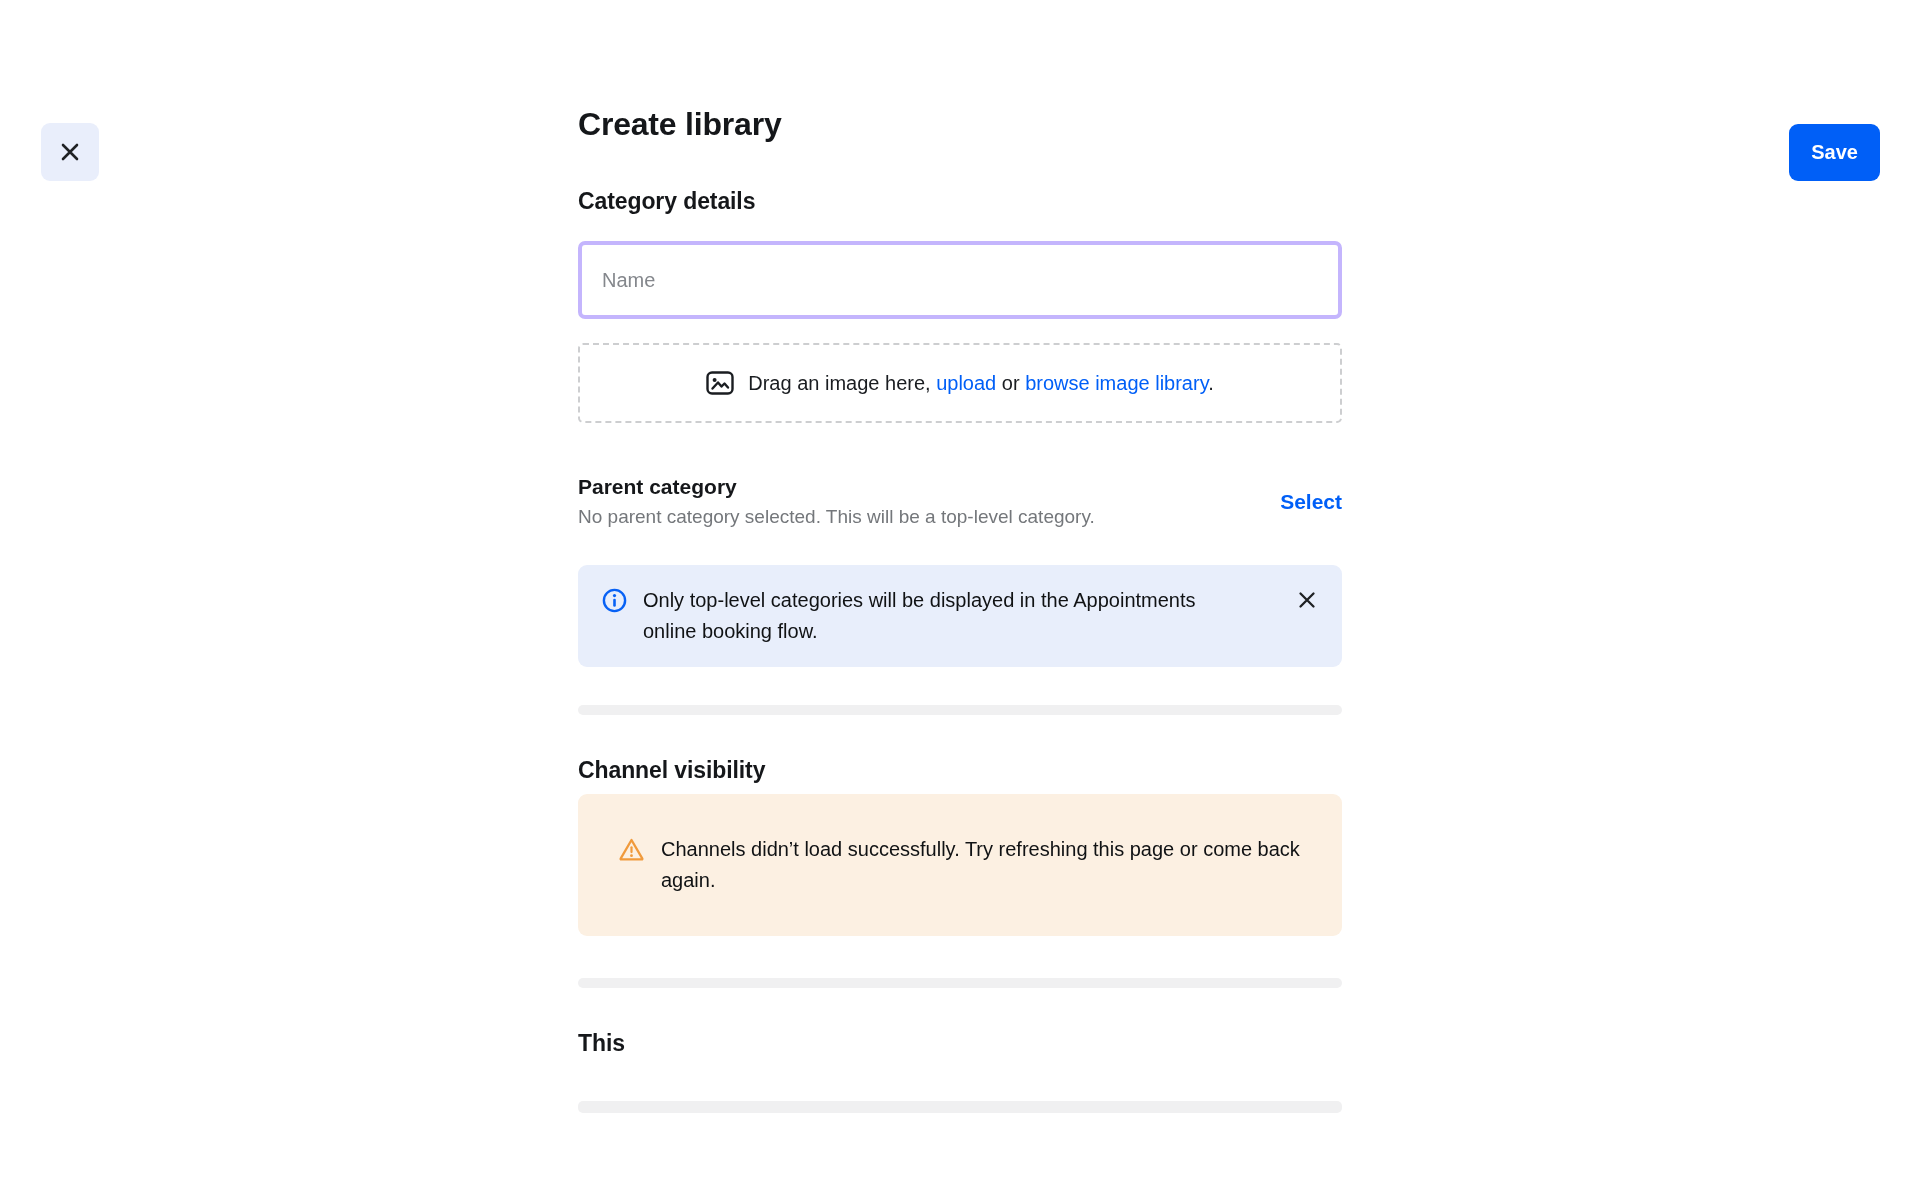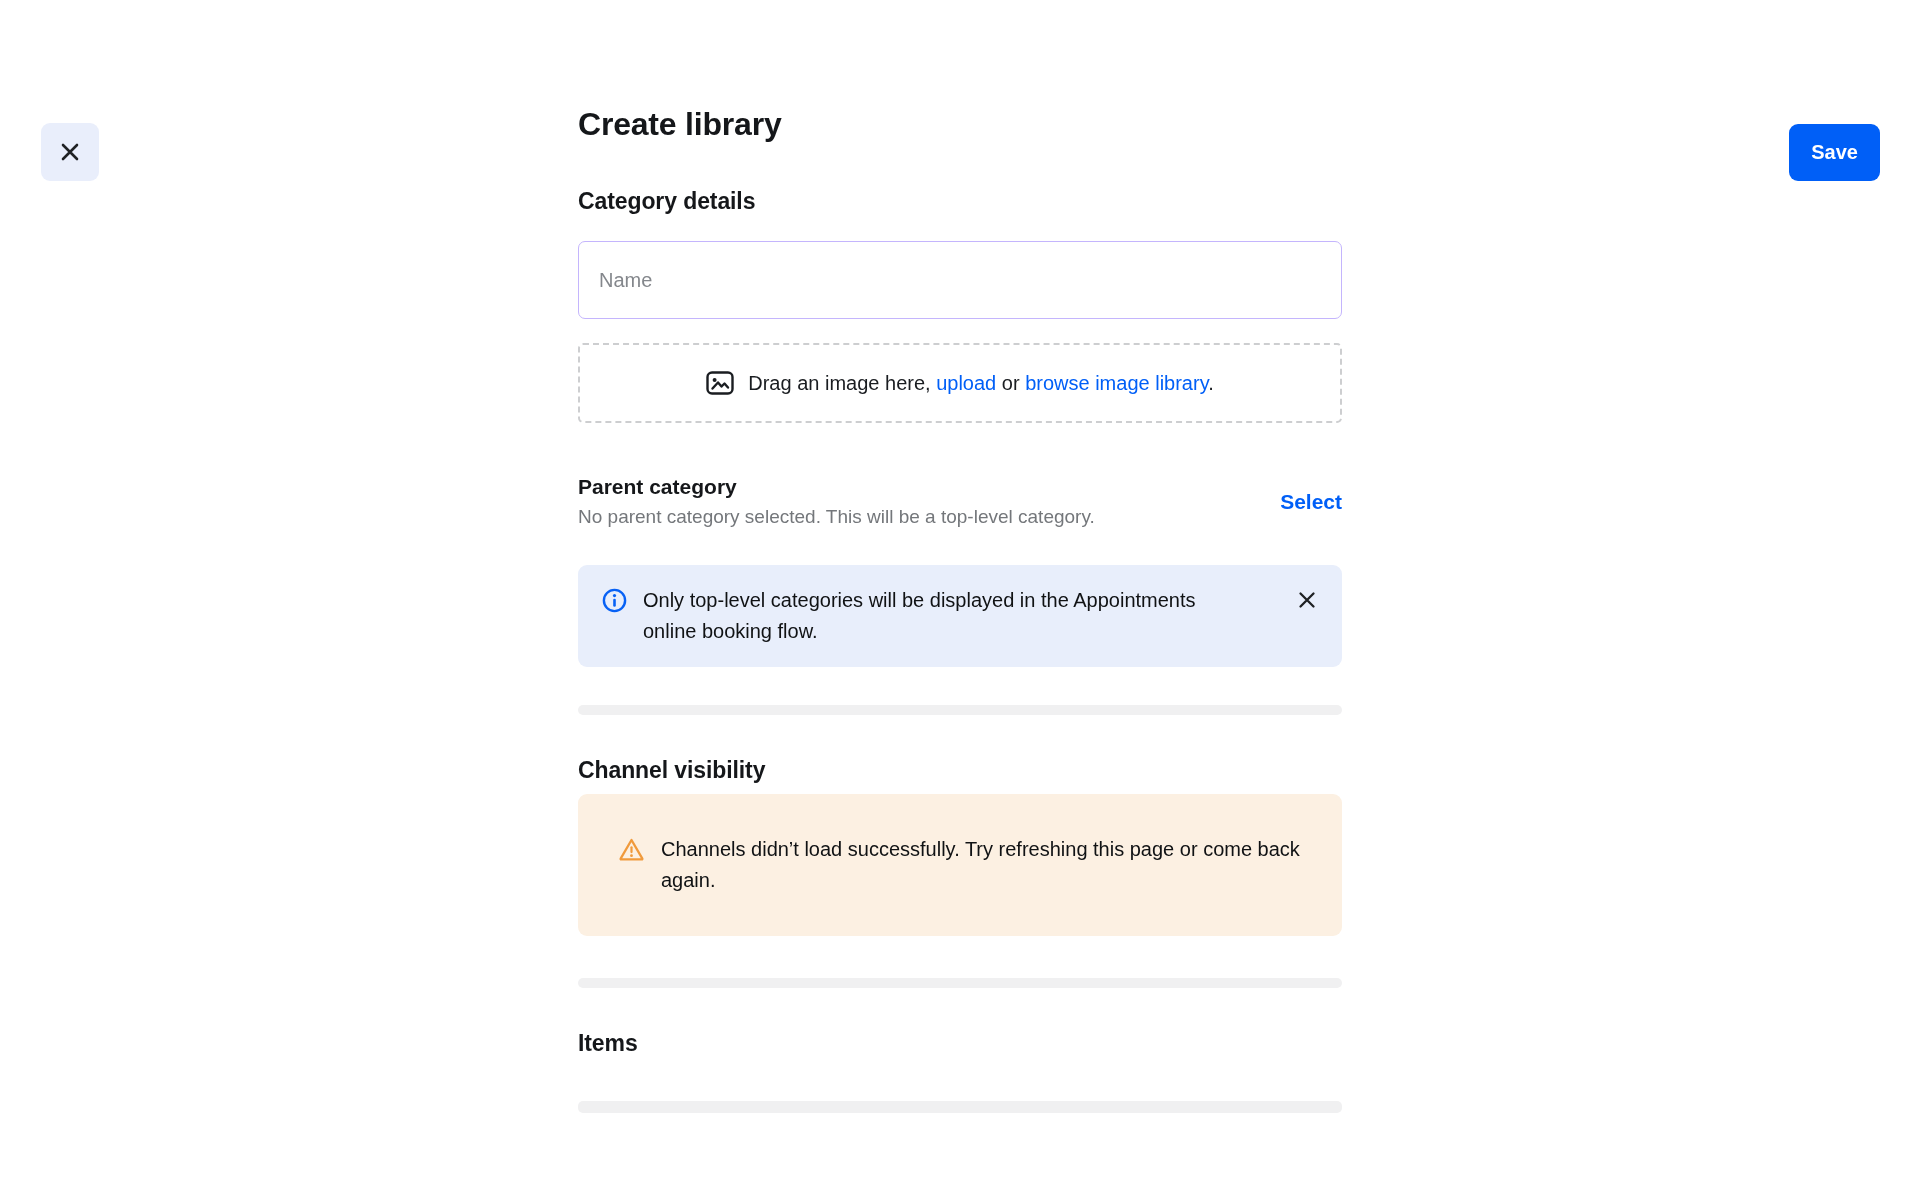--- a/index.html
+++ b/index.html
@@ -44,21 +44,21 @@
     letter-spacing: -0.1px; color: #15171a; margin-top: 40px;
   }
   .mt-details { margin-top: 36px; }
   .mt-channel { margin-top: 54px; }
   .mt-items   { margin-top: 56px; }
 
   
   .name-input {
     margin-top: 24px;
     width: 100%; height: 78px;
-    border: 1px solid #c4b5fd; border-radius: 7px;
+    border: 4px solid #c4b5fd; border-radius: 7px;
     padding: 0 20px;
     font-family: "Liberation Sans", sans-serif;
     font-size: 20px; color: #1a1d21;
     outline: none; display: block;
   }
   .name-input::placeholder { color: #84878c; }
 
   
   .upload-area {
     margin-top: 24px;
@@ -194,19 +194,19 @@
           <path d="M13.5 3 L24.2 21.3 Q24.8 22.4 23.6 22.4 L3.4 22.4 Q2.2 22.4 2.8 21.3 Z" fill="none" stroke="#f09a3c" stroke-width="2.3" stroke-linejoin="round"></path>
           <rect x="12.4" y="9.2" width="2.2" height="7" rx="1.1" fill="#f09a3c"></rect>
           <circle cx="13.5" cy="18.7" r="1.4" fill="#f09a3c"></circle>
         </svg>
       </span>
       <p class="banner-text">Channels didn’t load successfully. Try refreshing this page or come back again.</p>
     </div>
 
     <div class="divider d2"></div>
 
-    <h2 class="section-heading mt-items">Items</h2>
+    <h2 class="section-heading mt-items">This</h2>
 
 
     <div class="divider d3"></div>
 
   </main>
 </div>
 
 </body></html>

